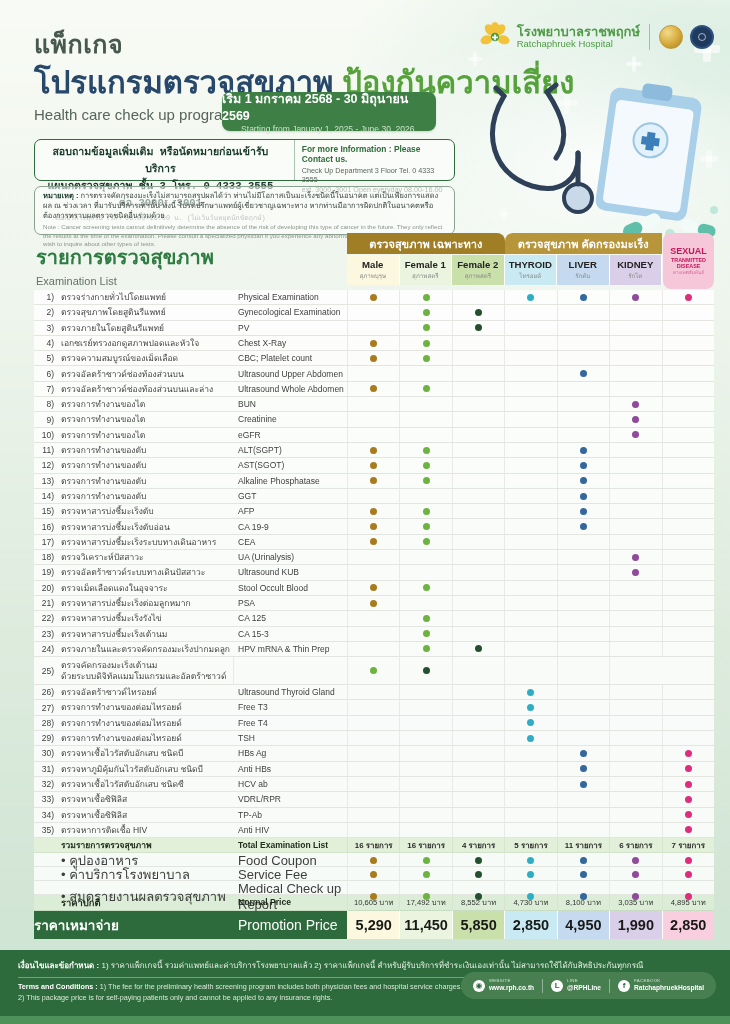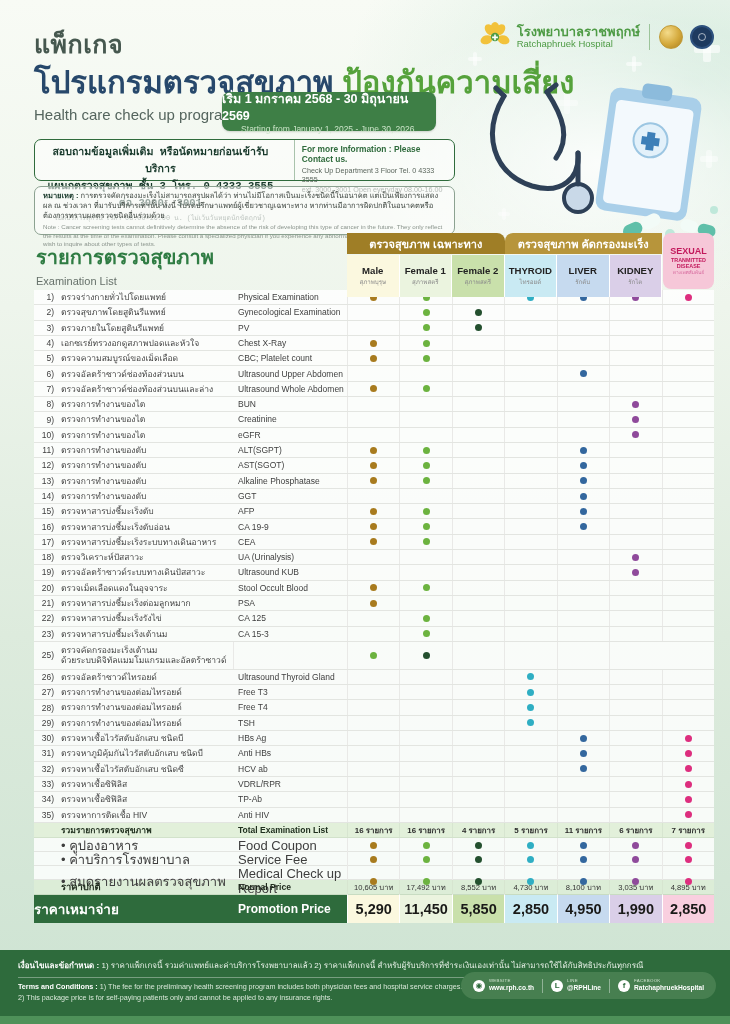--- a/index.html
+++ b/index.html
@@ -62,21 +62,21 @@
   .sec-title { position:absolute; left:2px; top:8px; }
   .sec-th { font-size:20px; font-weight:bold; color:#2F7C43; }
   .sec-en { font-size:11px; color:#66716A; margin-top:2px; }
 
   .thead { position:relative; height:57px; }
   .group-bar { position:absolute; left:313px; top:0; width:315px; height:21px; display:flex; }
   .group { width:50%; display:flex; align-items:center; justify-content:center;
     color:#fff; font-size:11px; font-weight:bold; }
   .g1 { background:#B7953B; border-radius:8px 0 0 0; }
   .g2 { background:#9F7E26; border-radius:0 8px 0 0; }
-  .cols { position:absolute; left:313px; top:22px; width:315px; height:42px; display:flex; }
+  .cols { position:absolute; left:313px; top:22px; width:315px; height:30px; display:flex; }
   .col-cell { width:52.5px; display:flex; flex-direction:column; align-items:center; justify-content:center; border-right:1px solid #fff; }
   .col-en { font-size:9.6px; font-weight:bold; color:#232323; }
   .col-th { font-size:6.2px; color:#8A8A8A; margin-top:1px; }
   .sexual-box { position:absolute; left:629px; top:0; width:51px; height:56px; background:#F6C7D8; border-radius:8px;
     display:flex; flex-direction:column; align-items:center; justify-content:center; line-height:1.15; }
   .sx1 { font-size:9px; font-weight:bold; color:#C2185B; }
   .sx2 { font-size:5.4px; font-weight:bold; color:#C2185B; }
   .sx3 { font-size:4.8px; color:#D6679C; margin-top:1px; }
 
   .grid { display:grid; grid-template-columns:22px 177px 114px repeat(7,52.43px); align-items:stretch; }
@@ -95,21 +95,21 @@
   .extra .c-th, .extra .c-en { font-size:13px; color:#3E3E3E; }
 
   .normal { height:15.5px; background:#DCEDD7; border-bottom:1px solid #C8DCC2; }
   .normal .c-th { font-size:9.4px; font-weight:bold; color:#1E2A1C; }
   .normal .c-en { font-size:8.6px; font-weight:bold; color:#1E2A1C; }
   .normal .c-val { font-weight:normal; font-size:7.6px; color:#333; }
 
   .promo { height:28px; }
   .promo-left { grid-column:1 / span 3; background:#2E6B3C; display:grid; grid-template-columns:199px 114px; align-items:center; }
   .promo-th { font-size:13.5px; font-weight:bold; color:#fff; }
-  .promo-en { font-size:12px; font-weight:bold; color:#fff; padding-left:5px; }
+  .promo-en { font-size:14px; font-weight:normal; color:#fff; padding-left:5px; }
   .c-price { display:flex; align-items:center; justify-content:center; font-size:14.5px; font-weight:bold; color:#191917; border-left:1px solid #fff; }
 
   
   .footer { position:absolute; left:0; top:950px; width:730px; height:74px; background:#2E6B3C; padding:9px 18px; }
   .f-strip { position:absolute; left:0; bottom:0; width:730px; height:8px; background:#4E9159; }
   .f-th { font-size:8px; color:#EAF3EA; white-space:nowrap; }
   .f-th b { color:#FFFFFF; }
   .f-line { width:470px; border-top:1px solid rgba(255,255,255,0.35); margin:5px 0 4px 0; }
   .f-en { font-size:7.2px; color:#D9E8D9; margin-top:2px; width:500px; }
   .f-en b { color:#fff; }
@@ -717,20 +717,40 @@
           <div class="c-dot"></div>
           <div class="c-dot">
             <span class="dot" style="background: rgb(108, 179, 63);"></span>
           </div>
           <div class="c-dot"></div>
           <div class="c-dot"></div>
           <div class="c-dot"></div>
           <div class="c-dot"></div>
           <div class="c-dot"></div>
         </div>
+        <div class="grid trow">
+          <div class="c-num">24)</div>
+          <div class="c-th">
+            <div>ตรวจภายในและตรวจคัดกรองมะเร็งปากมดลูก</div>
+          </div>
+          <div class="c-en">
+            <div>HPV mRNA &amp; Thin Prep</div>
+          </div>
+          <div class="c-dot"></div>
+          <div class="c-dot">
+            <span class="dot" style="background: rgb(108, 179, 63);"></span>
+          </div>
+          <div class="c-dot">
+            <span class="dot" style="background: rgb(36, 80, 47);"></span>
+          </div>
+          <div class="c-dot"></div>
+          <div class="c-dot"></div>
+          <div class="c-dot"></div>
+          <div class="c-dot"></div>
+        </div>
         <div class="grid trow tall">
           <div class="c-num">25)</div>
           <div class="c-th">
             <div>ตรวจคัดกรองมะเร็งเต้านม</div>
             <div>ด้วยระบบดิจิทัลแมมโมแกรมและอัลตร้าซาวด์</div>
           </div>
           <div class="c-dot"></div>
           <div class="c-dot">
             <span class="dot" style="background: rgb(108, 179, 63);"></span>
           </div>

